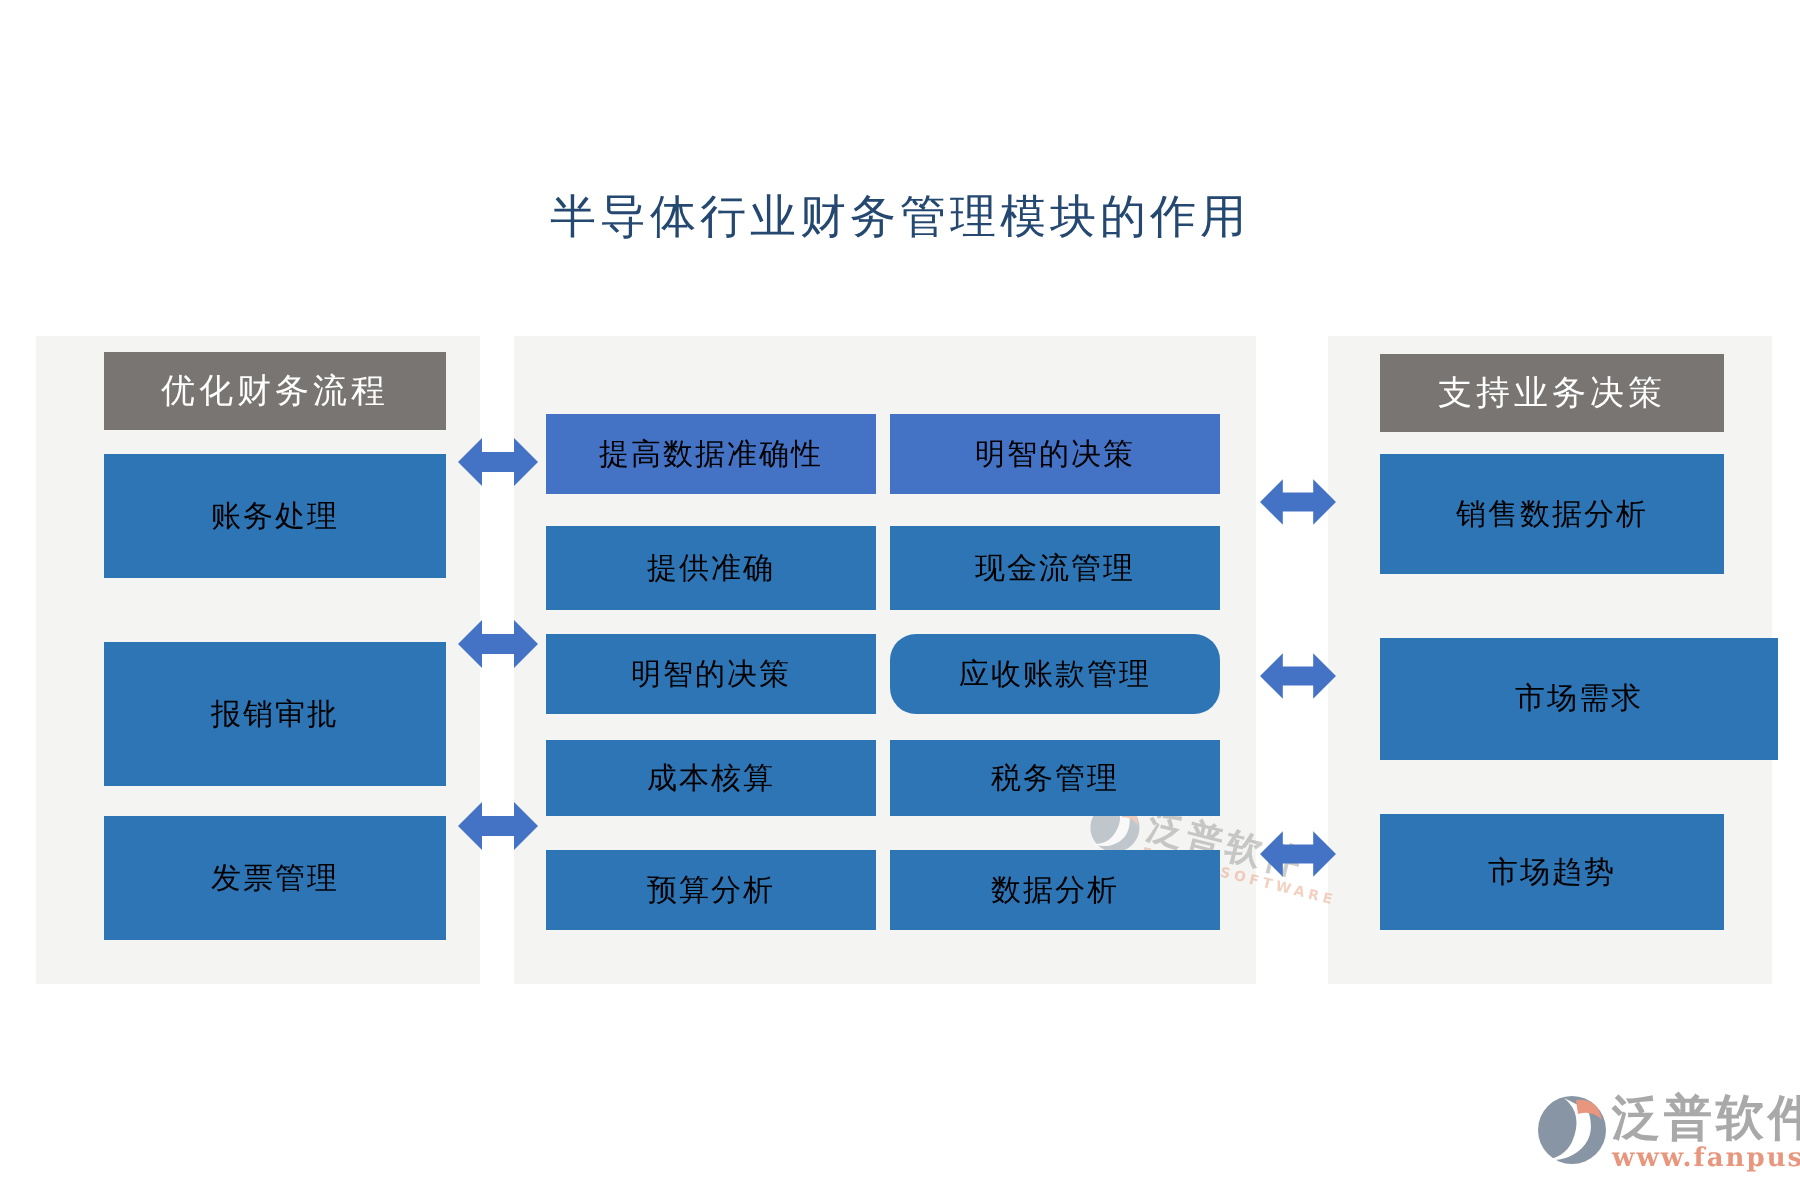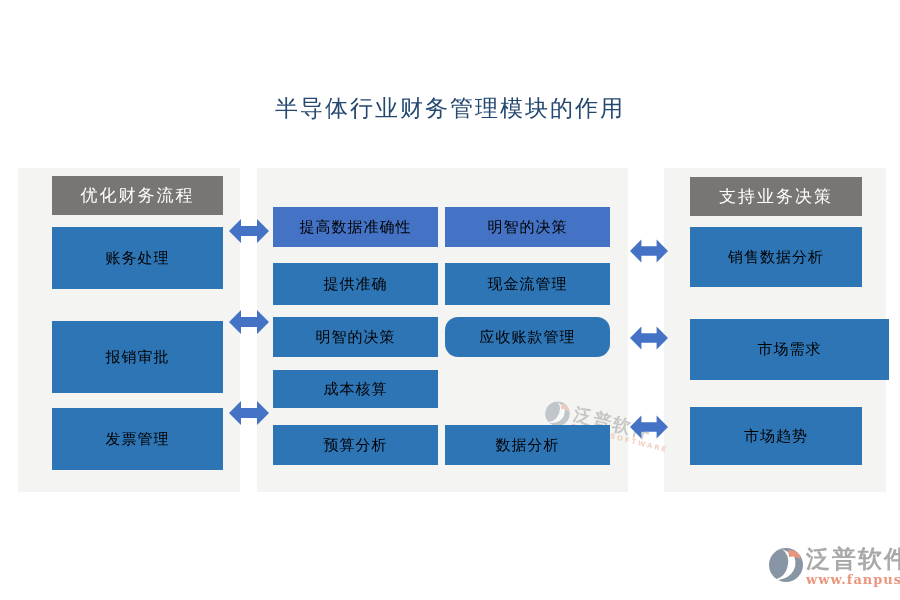--- a/index.html
+++ b/index.html
@@ -83,20 +83,21 @@
   <div class="box" style="left:52px;top:321px;width:171px;height:72px;">报销审批</div>
   <div class="box" style="left:52px;top:408px;width:171px;height:62px;">发票管理</div>
 
   <div class="box indigo" style="left:273px;top:207px;width:165px;height:40px;">提高数据准确性</div>
   <div class="box indigo" style="left:445px;top:207px;width:165px;height:40px;">明智的决策</div>
   <div class="box" style="left:273px;top:263px;width:165px;height:42px;">提供准确</div>
   <div class="box" style="left:445px;top:263px;width:165px;height:42px;">现金流管理</div>
   <div class="box" style="left:273px;top:317px;width:165px;height:40px;">明智的决策</div>
   <div class="box" style="left:445px;top:317px;width:165px;height:40px;border-radius:13px;">应收账款管理</div>
   <div class="box" style="left:273px;top:370px;width:165px;height:38px;">成本核算</div>
+  <div class="box" style="left:445px;top:370px;width:165px;height:38px;">税务管理</div>
   <div class="box" style="left:445px;top:425px;width:165px;height:40px;">数据分析</div>
   <div class="box" style="left:273px;top:425px;width:165px;height:40px;">预算分析</div>
 
   <div class="hdr" style="left:690px;top:177px;width:172px;height:39px;">支持业务决策</div>
   <div class="box" style="left:690px;top:227px;width:172px;height:60px;">销售数据分析</div>
   <div class="box" style="left:690px;top:319px;width:199px;height:61px;">市场需求</div>
   <div class="box" style="left:690px;top:407px;width:172px;height:58px;">市场趋势</div>
 
   <svg class="arrow" style="left:229px;top:216px;" viewBox="0 0 40 30">
     <polygon points="0,15 12,3 12,10 28,10 28,3 40,15 28,27 28,20 12,20 12,27" fill="#4472c4"></polygon>

